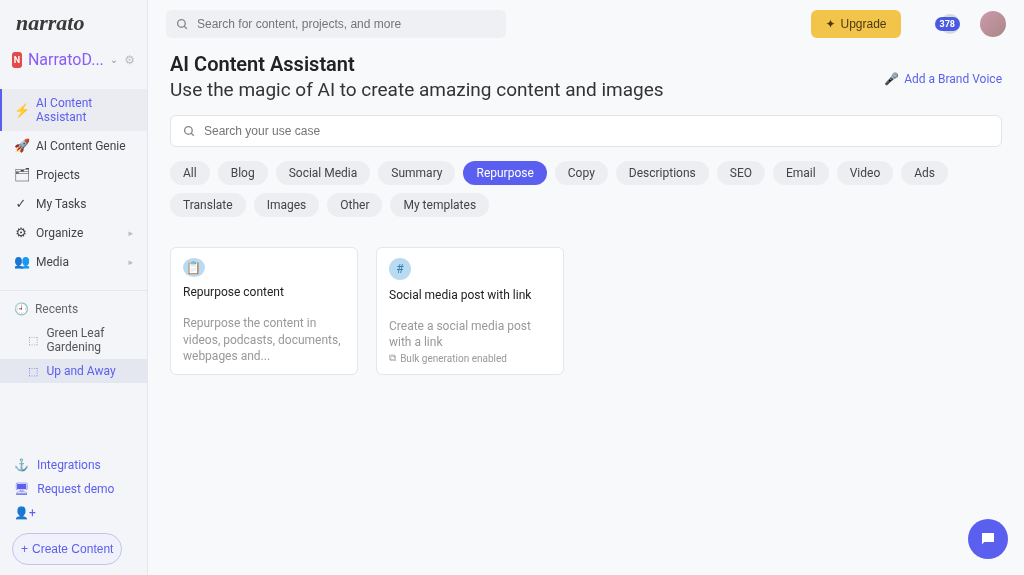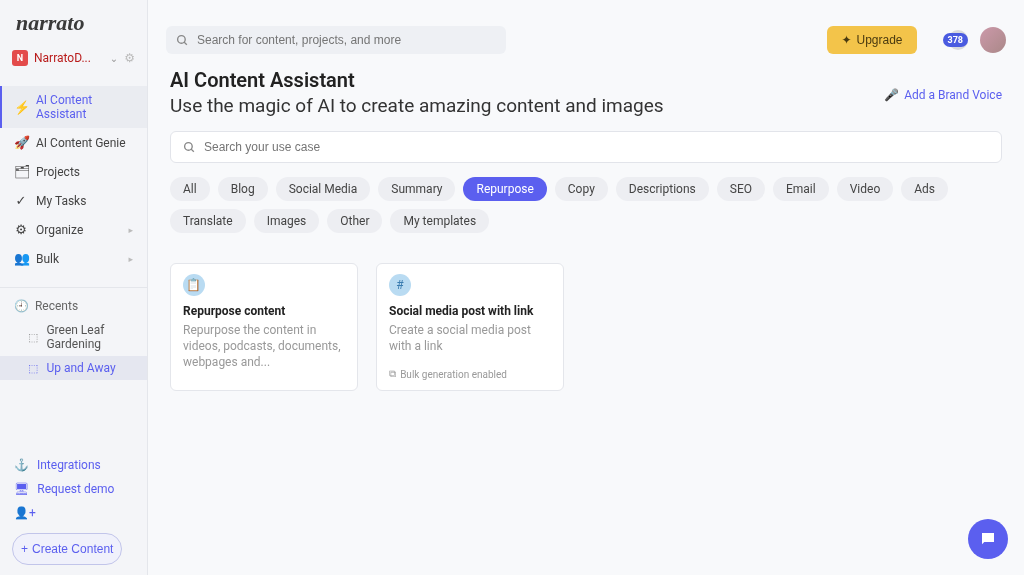--- a/index.html
+++ b/index.html
@@ -4,21 +4,21 @@
   <style>
     * { box-sizing: border-box; margin: 0; padding: 0; }
     body { font-family: -apple-system, BlinkMacSystemFont, "Segoe UI", Roboto, sans-serif; background: #f8f9fb; color: #333; font-size: 13px; height: 575px; overflow: hidden; }
     .app { display: flex; height: 100%; }
     
     
     .sidebar { width: 148px; background: #f4f5f8; border-right: 1px solid #e4e6eb; display: flex; flex-direction: column; }
     .logo { font-family: cursive; font-weight: bold; font-size: 22px; padding: 10px 16px 8px; color: #3a3a3a; font-style: italic; }
     .workspace-row { display: flex; align-items: center; padding: 6px 12px; gap: 6px; cursor: pointer; }
     .ws-badge { background: #e34b4b; color: #fff; width: 16px; height: 16px; border-radius: 3px; display: flex; align-items: center; justify-content: center; font-size: 9px; font-weight: bold; }
-    .ws-name { font-size: 12px; color: #b91c1c; flex: 1; }
+    .ws-name { font-size: 16px; color: #8b5cf6; flex: 1; }
     .ws-chevron { color: #999; font-size: 10px; }
     .ws-gear { color: #bbb; font-size: 12px; }
     
     .nav-section { margin-top: 14px; }
     .nav-item { display: flex; align-items: center; gap: 8px; padding: 7px 14px; cursor: pointer; color: #444; font-size: 12px; }
     .nav-item.active { background: #eaecf1; color: #5b5fef; }
     .nav-item.active.highlight { color: #5b5fef; border-left: 2px solid #5b5fef; padding-left: 12px; }
     .nav-item .icon { width: 14px; text-align: center; font-size: 13px; }
     .nav-item .arrow { margin-left: auto; color: #bbb; font-size: 9px; }
     
@@ -28,21 +28,21 @@
     .recent-item.active { background: #e5e7f0; color: #5b5fef; }
     .recent-icon { color: #888; font-size: 11px; }
     .recent-item.active .recent-icon { color: #5b5fef; }
     
     .sidebar-bottom { margin-top: auto; padding-bottom: 10px; }
     .bottom-item { display: flex; align-items: center; gap: 8px; padding: 5px 14px; color: #5b5fef; font-size: 12px; cursor: pointer; }
     .create-btn { margin: 8px 12px 0; border: 1px solid #c2c5ea; background: #f0f1fb; color: #5b5fef; padding: 8px; border-radius: 18px; font-size: 12px; display: flex; align-items: center; justify-content: center; gap: 4px; cursor: pointer; }
     
     
     .main { flex: 1; display: flex; flex-direction: column; }
-    .topbar { display: flex; align-items: center; padding: 10px 18px; gap: 4px; margin-top: 16px; }
+    .topbar { display: flex; align-items: center; padding: 10px 18px; gap: 12px; }
     .search-box { flex: 0 0 340px; background: #eef0f4; border-radius: 6px; padding: 7px 10px; display: flex; align-items: center; gap: 8px; color: #888; }
     .search-box input { border: none; background: transparent; outline: none; flex: 1; font-size: 12px; color: #333; }
     .topbar-spacer { flex: 1; }
     .upgrade-btn { background: #f3c44a; color: #4a3a10; padding: 7px 14px; border-radius: 6px; font-size: 12px; display: flex; align-items: center; gap: 5px; cursor: pointer; border: none; font-weight: 500; }
     .badge-group { display: flex; align-items: center; gap: 2px; }
     .count-badge { background: #4a5be0; color: #fff; font-size: 9px; padding: 2px 5px; border-radius: 8px; font-weight: bold; position: relative; left: 22px; z-index: 2;}
     .circle-badge { background: #d8d9dd; color: #777; width: 20px; height: 20px; border-radius: 50%; display: flex; align-items: center; justify-content: center; font-size: 10px; }
     .avatar { width: 26px; height: 26px; border-radius: 50%; background: linear-gradient(135deg,#c9a,#a88); margin-left: 8px; }
     
     .content { padding: 4px 22px; }
@@ -54,21 +54,21 @@
     .usecase-search { margin-top: 14px; border: 1px solid #e2e4ea; background: #fff; border-radius: 6px; padding: 8px 12px; display: flex; align-items: center; gap: 8px; }
     .usecase-search input { border: none; outline: none; flex: 1; font-size: 12px; }
     
     .pills { display: flex; flex-wrap: wrap; gap: 8px; margin-top: 14px; align-items: center; }
     .pill { background: #edeef2; color: #444; padding: 5px 13px; border-radius: 13px; font-size: 12px; cursor: pointer; }
     .pill.active { background: #5b5fef; color: #fff; }
     
     .cards { display: flex; gap: 18px; margin-top: 30px; }
     .card { width: 188px; height: 128px; border: 1px solid #e4e6eb; background: #fff; border-radius: 6px; padding: 10px 12px; cursor: pointer; display: flex; flex-direction: column; }
     .card-icon { width: 22px; height: 22px; background: #b9dbf2; border-radius: 50%; display: flex; align-items: center; justify-content: center; color: #3a7cb0; font-size: 12px; margin-bottom: 8px; }
-    .card-title { font-size: 12px; font-weight: 700; color: #222; margin-bottom: 4px; }
+    .card-title { font-size: 12px; font-weight: 400; color: #222; margin-bottom: 16px; }
     .card-desc { font-size: 12px; color: #999; line-height: 1.35; }
     .card-footer { margin-top: auto; font-size: 10px; color: #999; display: flex; align-items: center; gap: 4px; }
     
     .chat-bubble { position: fixed; bottom: 16px; right: 16px; width: 40px; height: 40px; background: #5b5fef; border-radius: 50%; display: flex; align-items: center; justify-content: center; color: #fff; cursor: pointer; }
     
     svg { display: block; }
   </style>
 </head>
 <body>
 
@@ -99,21 +99,21 @@
         <span class="icon">✓</span>
         <span>My Tasks</span>
       </div>
       <div class="nav-item">
         <span class="icon">⚙</span>
         <span>Organize</span>
         <span class="arrow">▸</span>
       </div>
       <div class="nav-item">
         <span class="icon">👥</span>
-        <span>Bulk</span>
+        <span>Media</span>
         <span class="arrow">▸</span>
       </div>
     </div>
 
     <div class="recents-section">
       <div class="recents-header">
         <span>🕘</span>
         <span>Recents</span>
       </div>
       <div class="recent-item">

